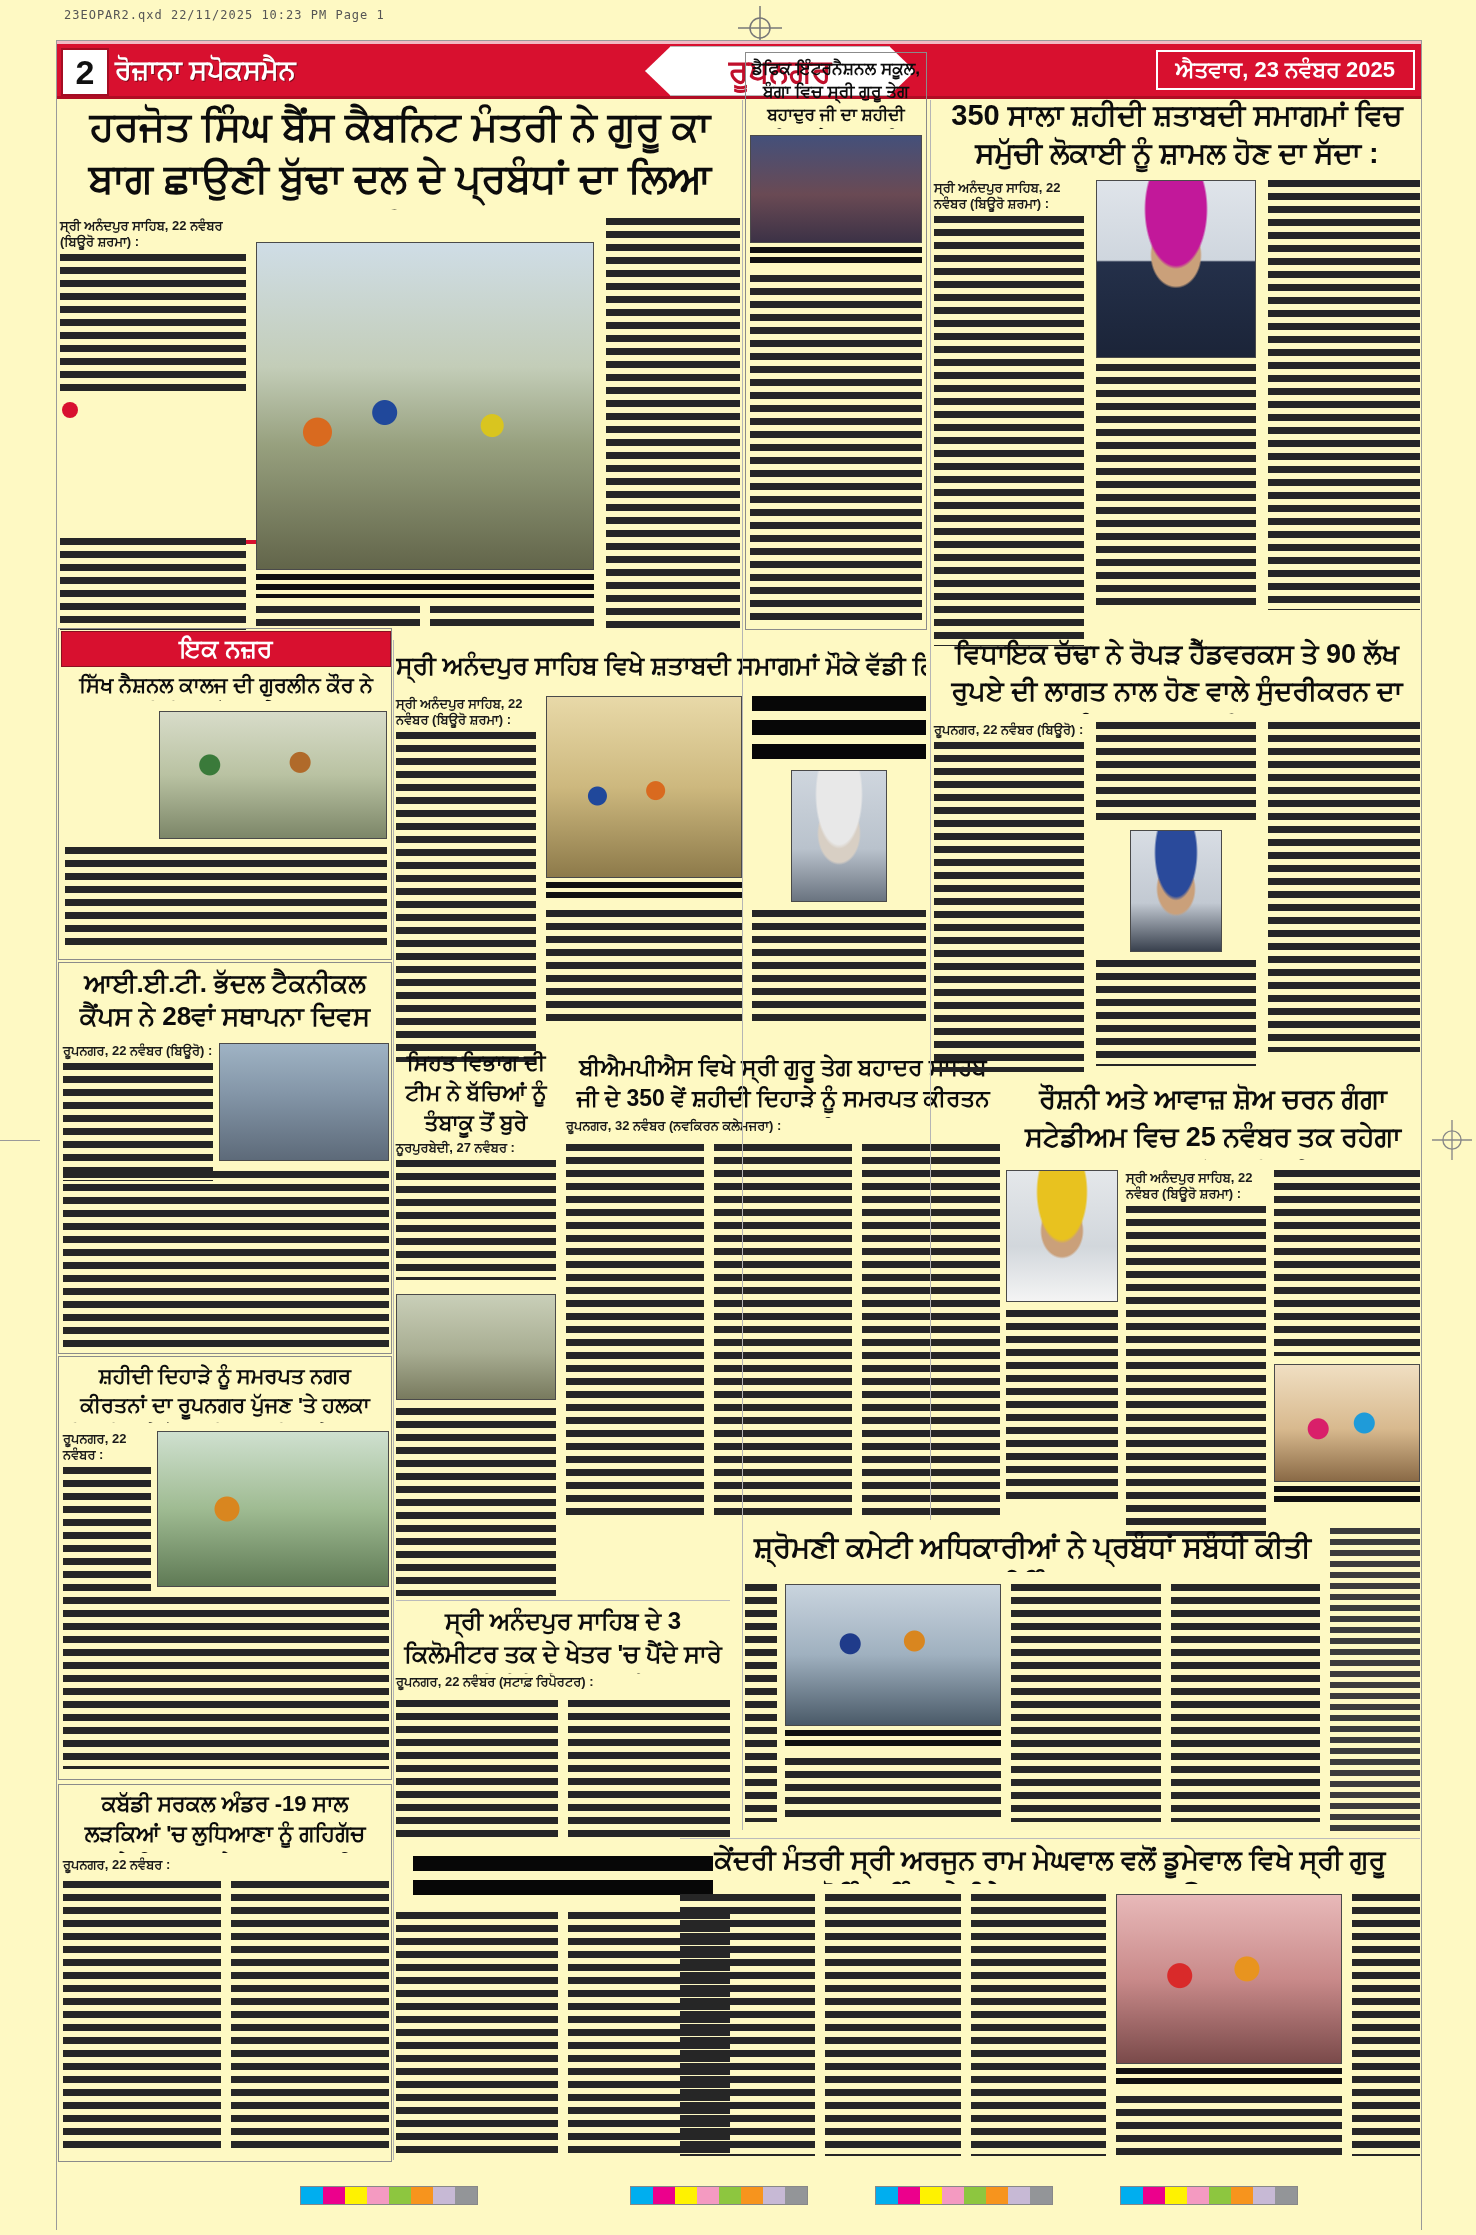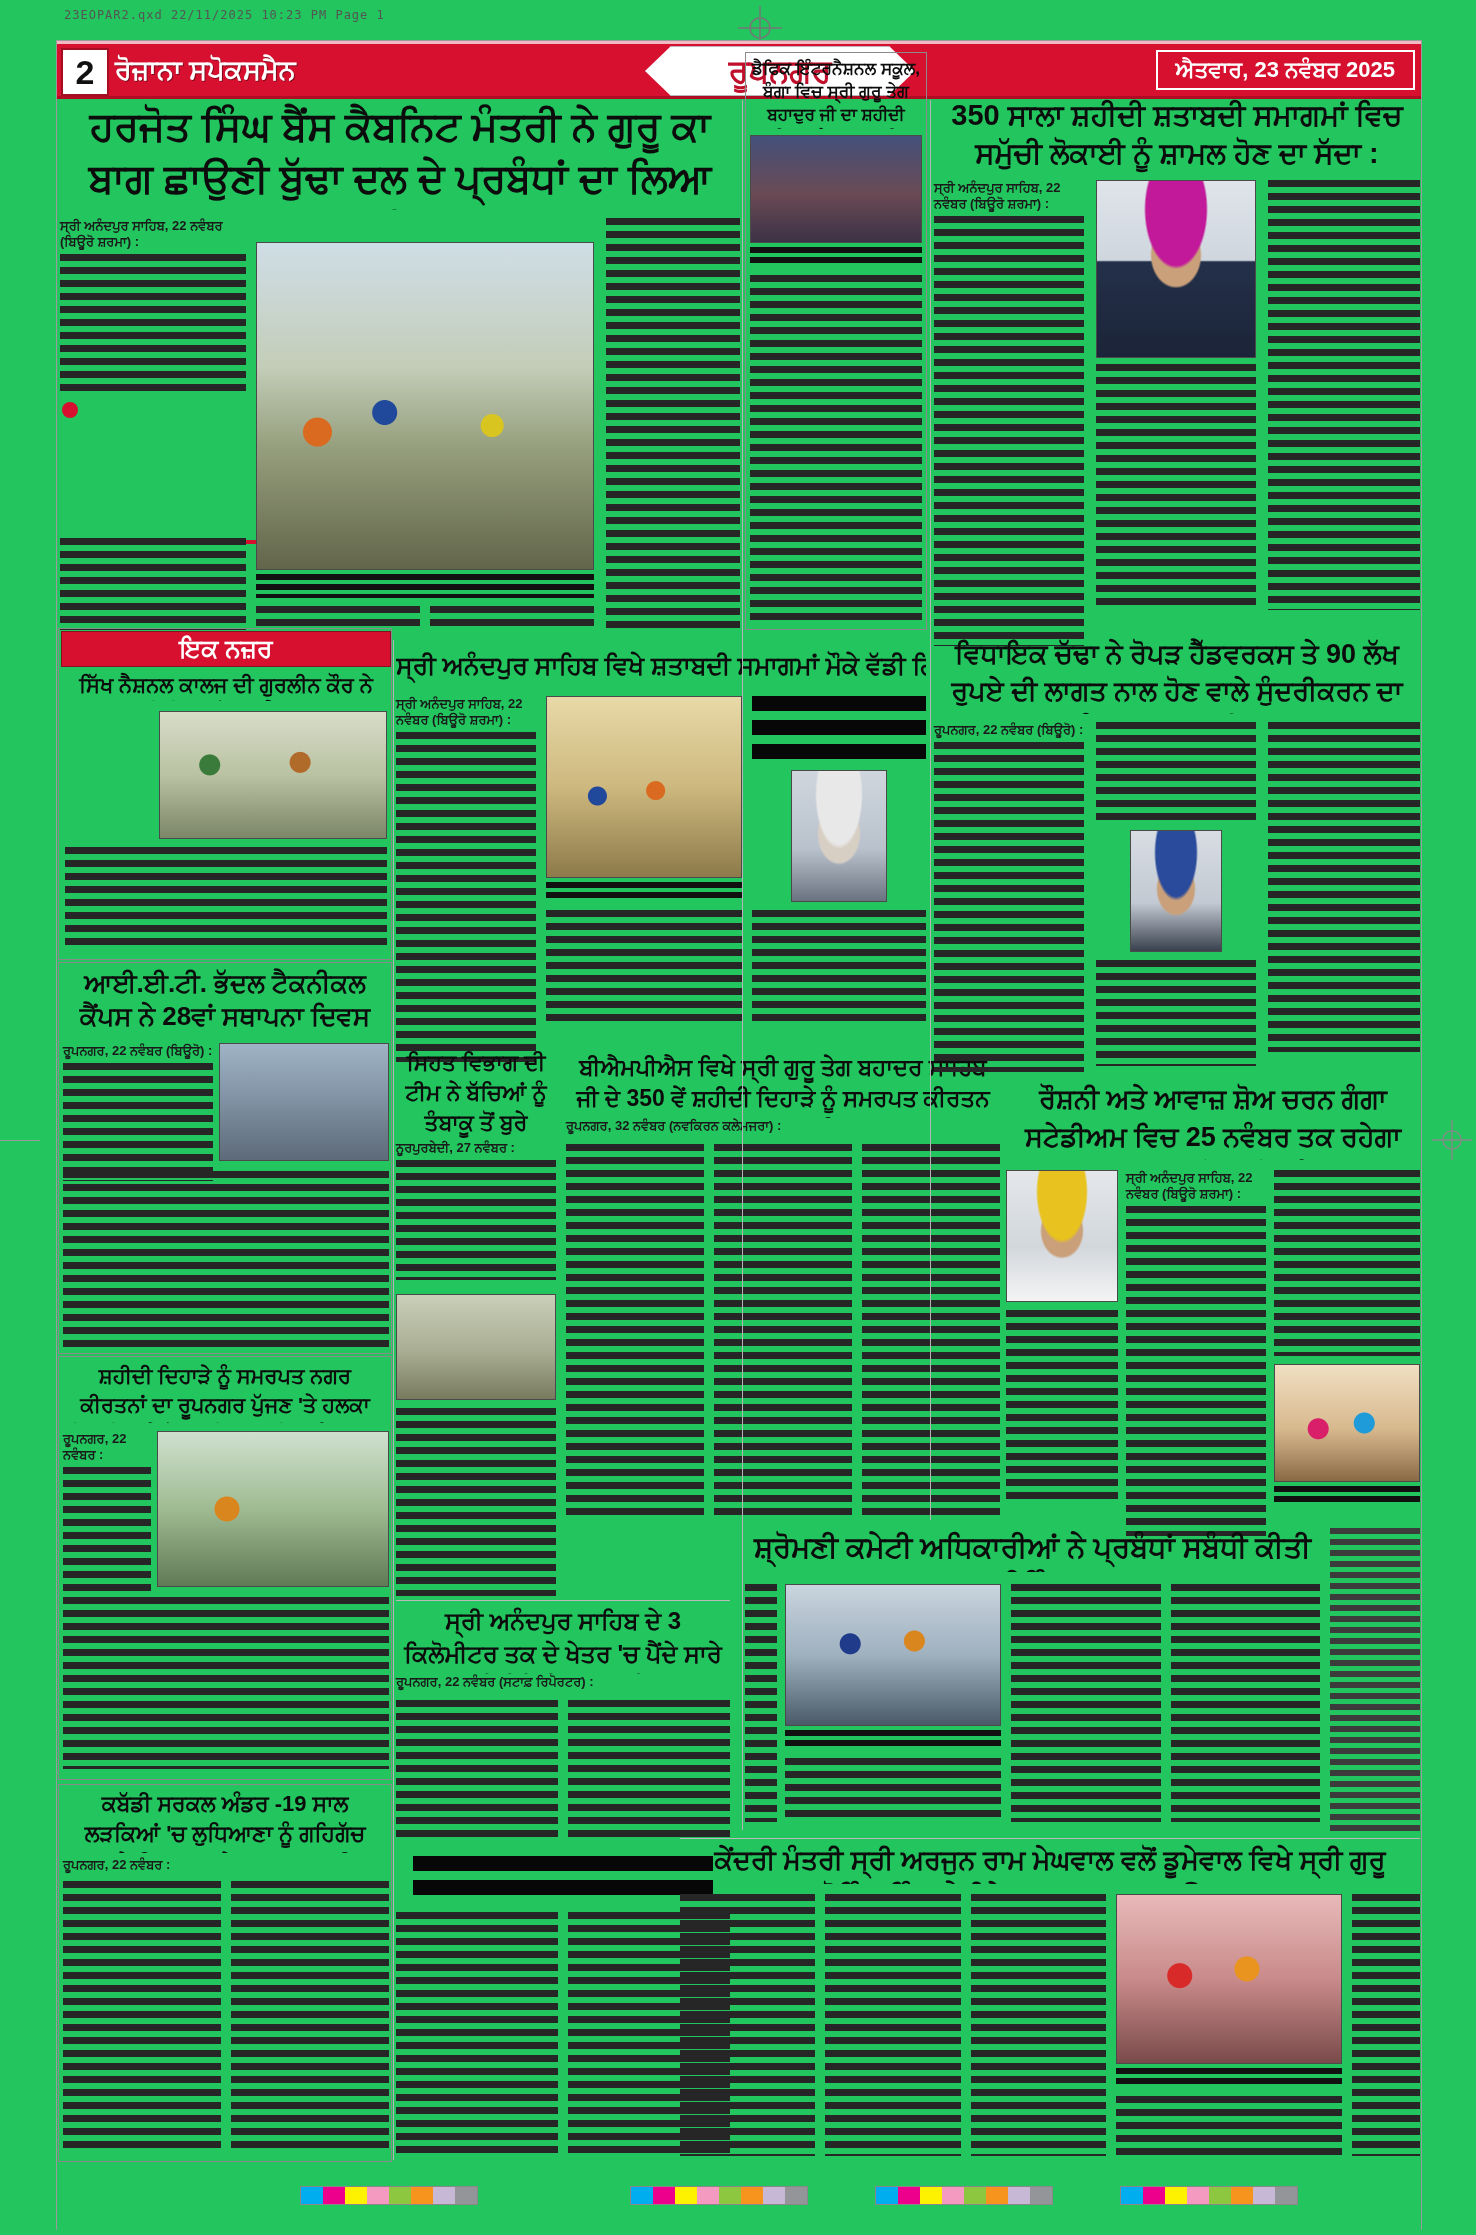--- a/index.html
+++ b/index.html
@@ -1,16 +1,16 @@
 <!DOCTYPE html>
 <html><head>
 <meta charset="utf-8">
 <style>
   html,body{margin:0;padding:0;background:#e9e9e9;}
-  .sheet{position:relative;width:1476px;height:2235px;background:#22c55e;margin:0 auto;
+  .sheet{position:relative;width:1476px;height:2235px;background:#fef9c3;margin:0 auto;
          font-family:"Liberation Sans",sans-serif;overflow:hidden;}
   
   .vline{position:absolute;width:1px;background:#9a9a9a;}
   .hline{position:absolute;height:1px;background:#9a9a9a;}
   
   .printline{position:absolute;left:64px;top:8px;font-family:"DejaVu Sans Mono",monospace;
              font-size:12px;color:#555;letter-spacing:1px;}
   
   .reg{position:absolute;color:#777;}
   

